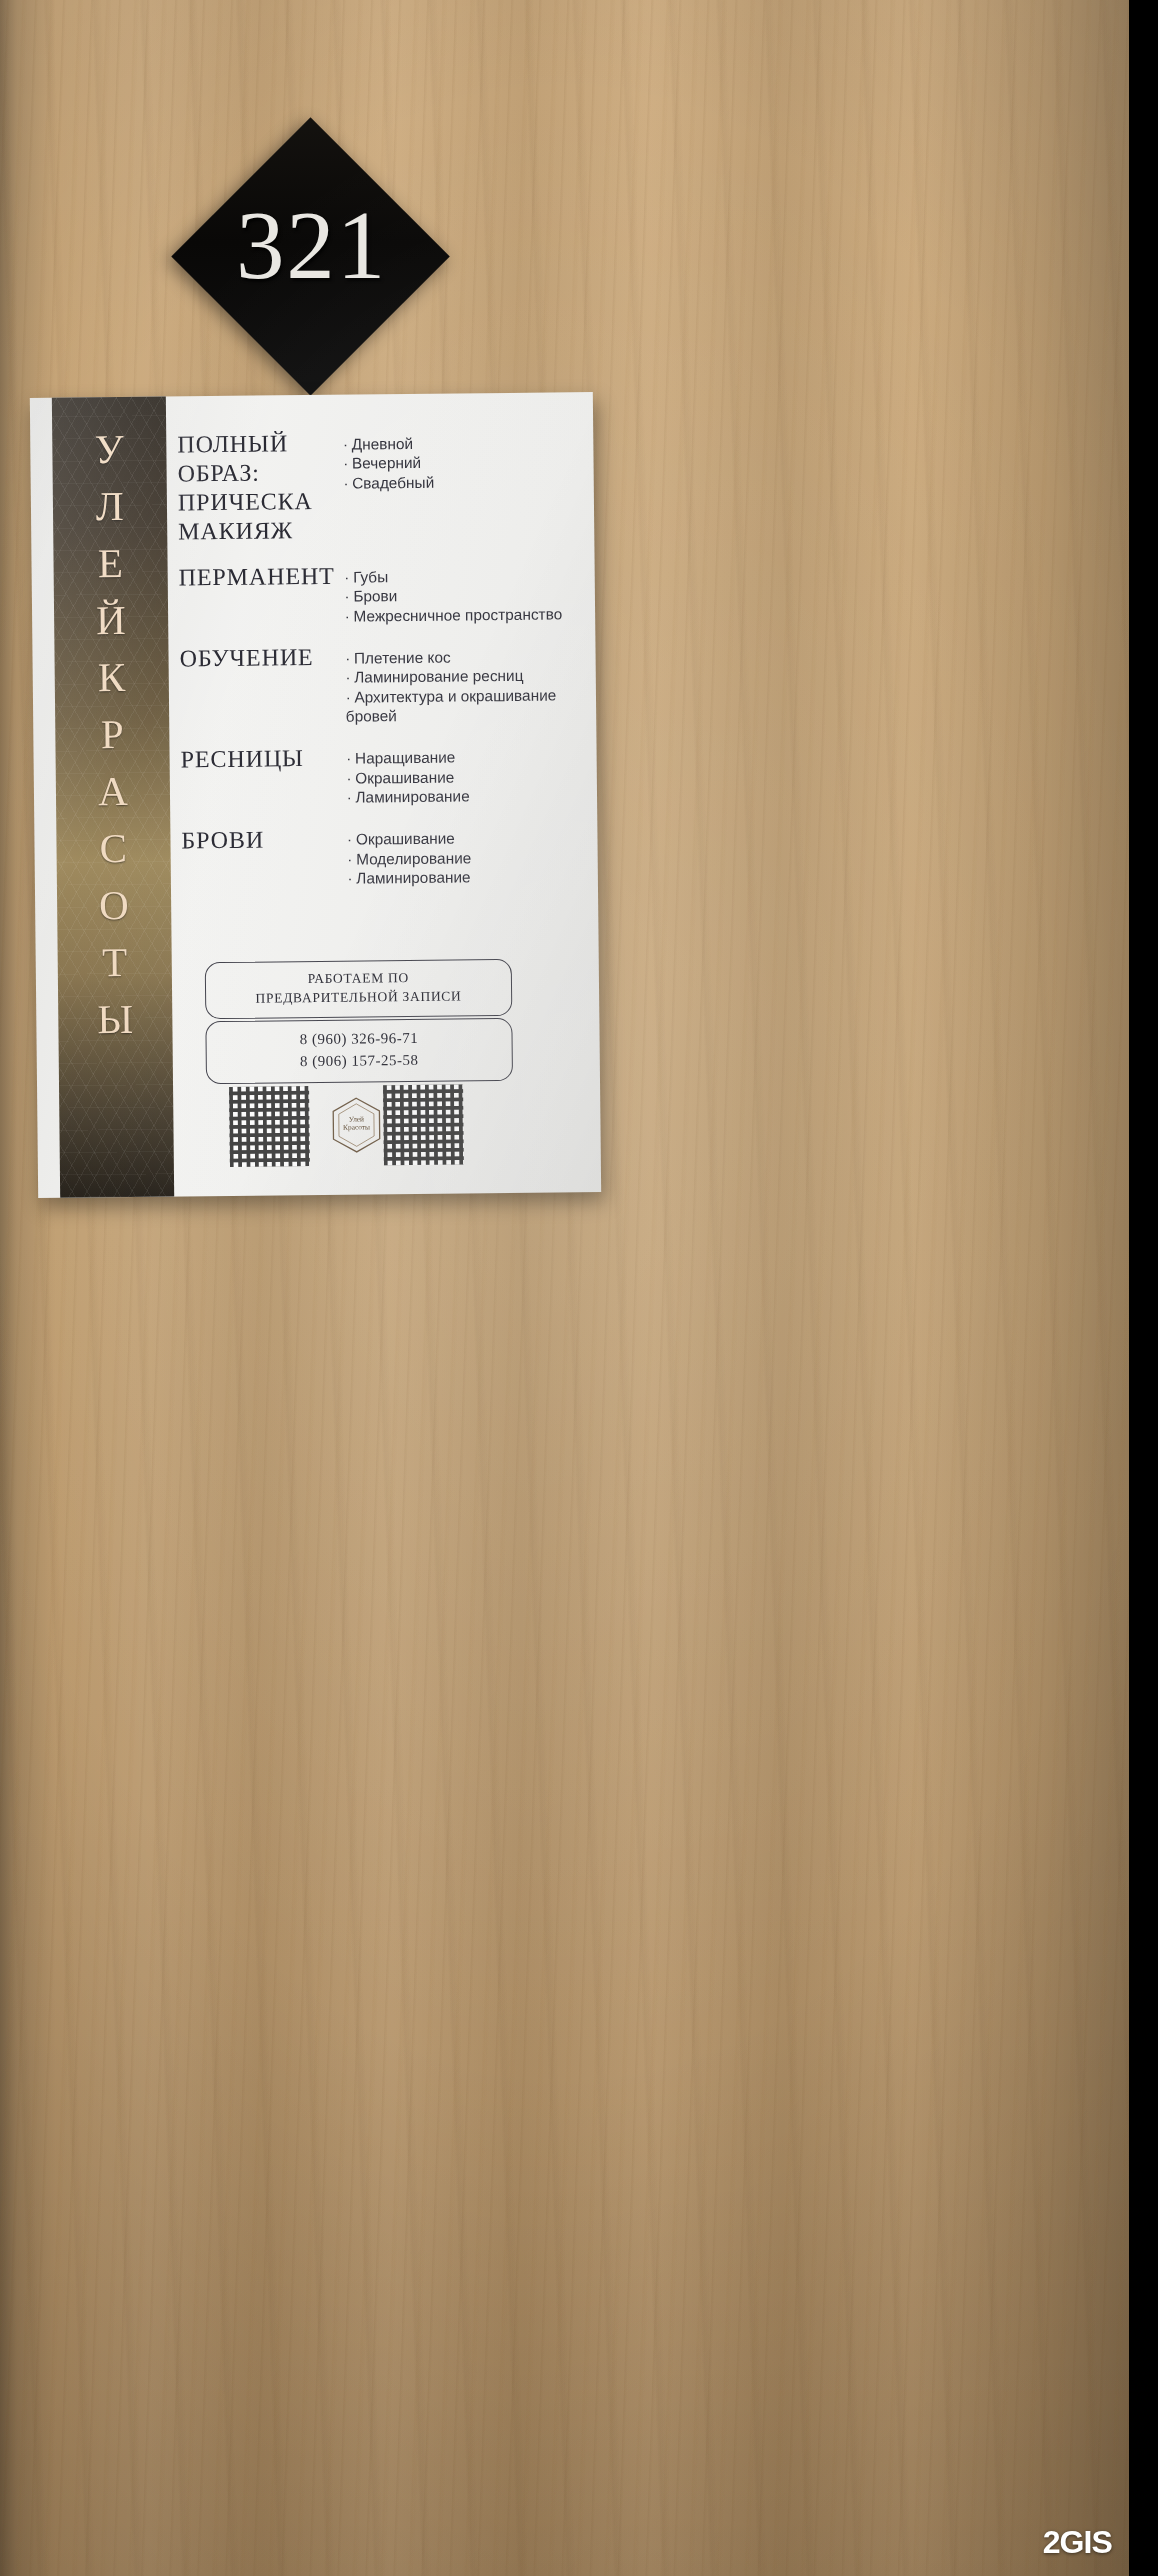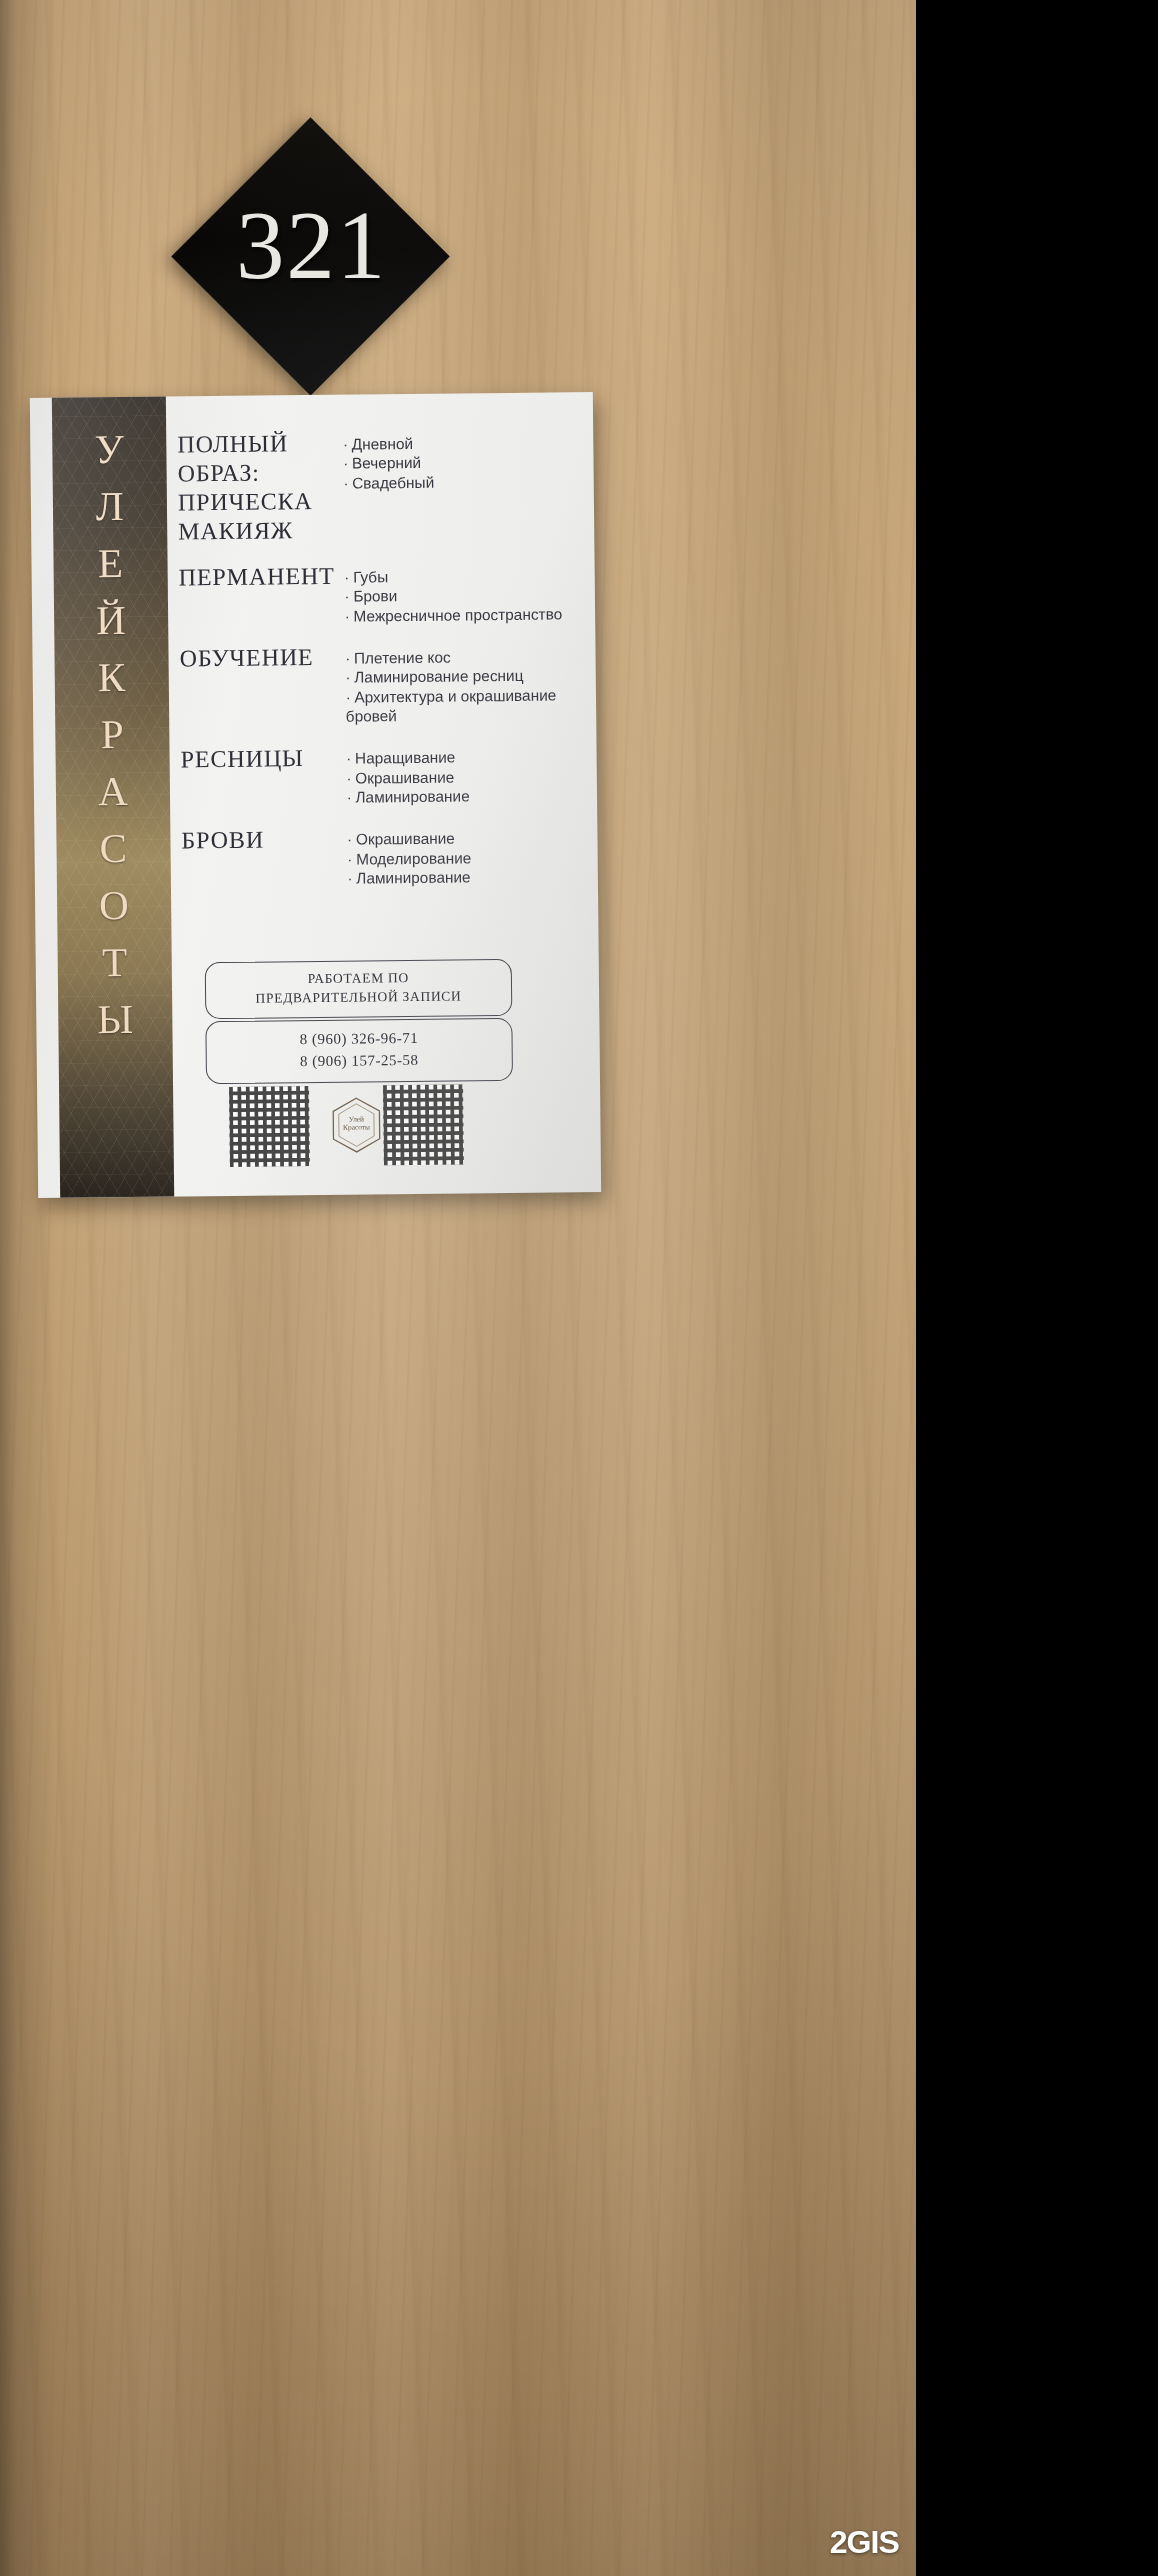--- a/index.html
+++ b/index.html
@@ -5,21 +5,21 @@
   html, body {
     margin: 0;
     padding: 0;
     background: #000;
   }
   body {
     font-family: "Liberation Sans", sans-serif;
   }
   #scene {
     position: relative;
-    width: 916px;
+    width: 1129px;
     height: 2576px;
     overflow: hidden;
     background: #c8a878;
   }
 
   
   .door {
     position: absolute;
     inset: 0;
     background:

